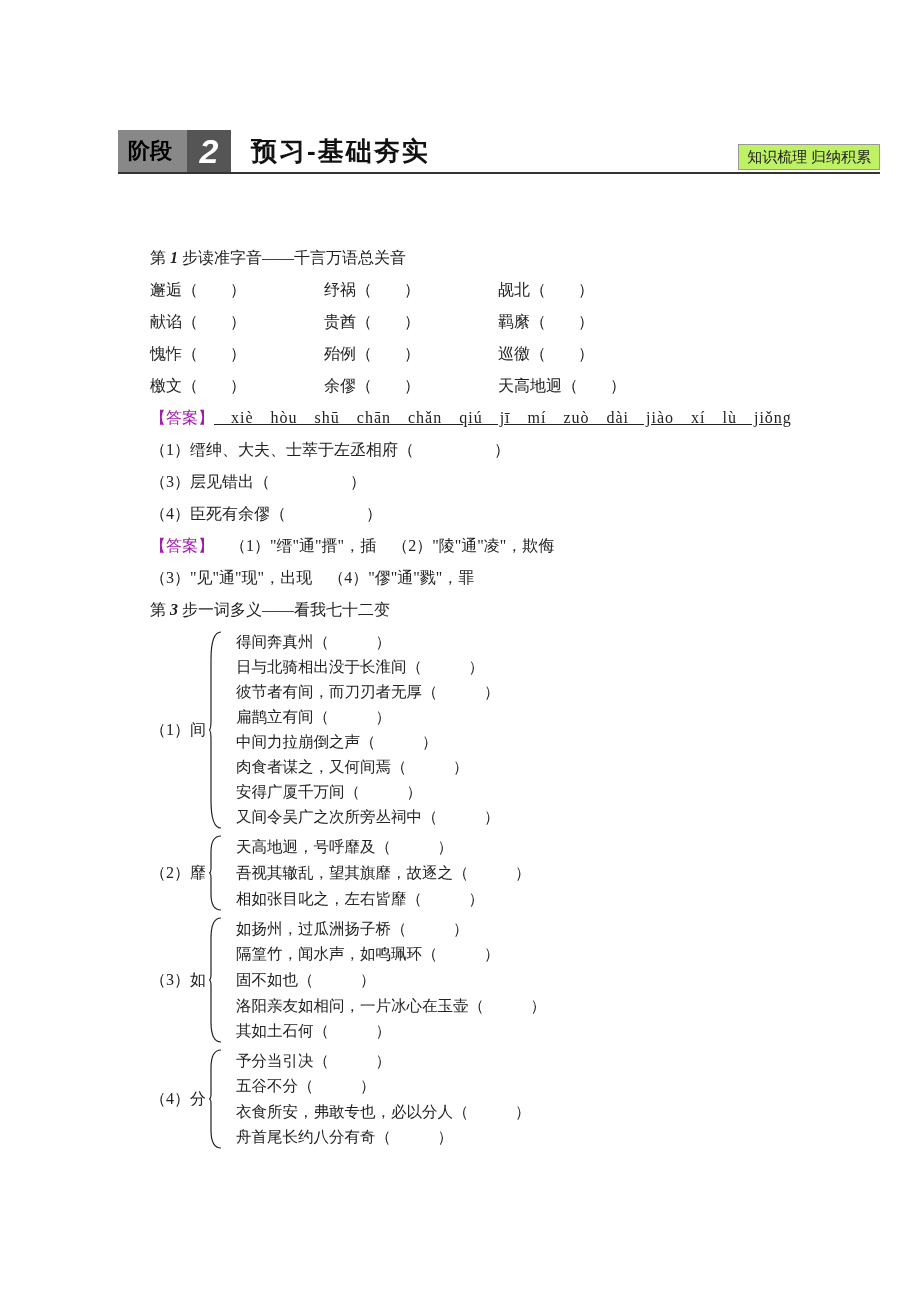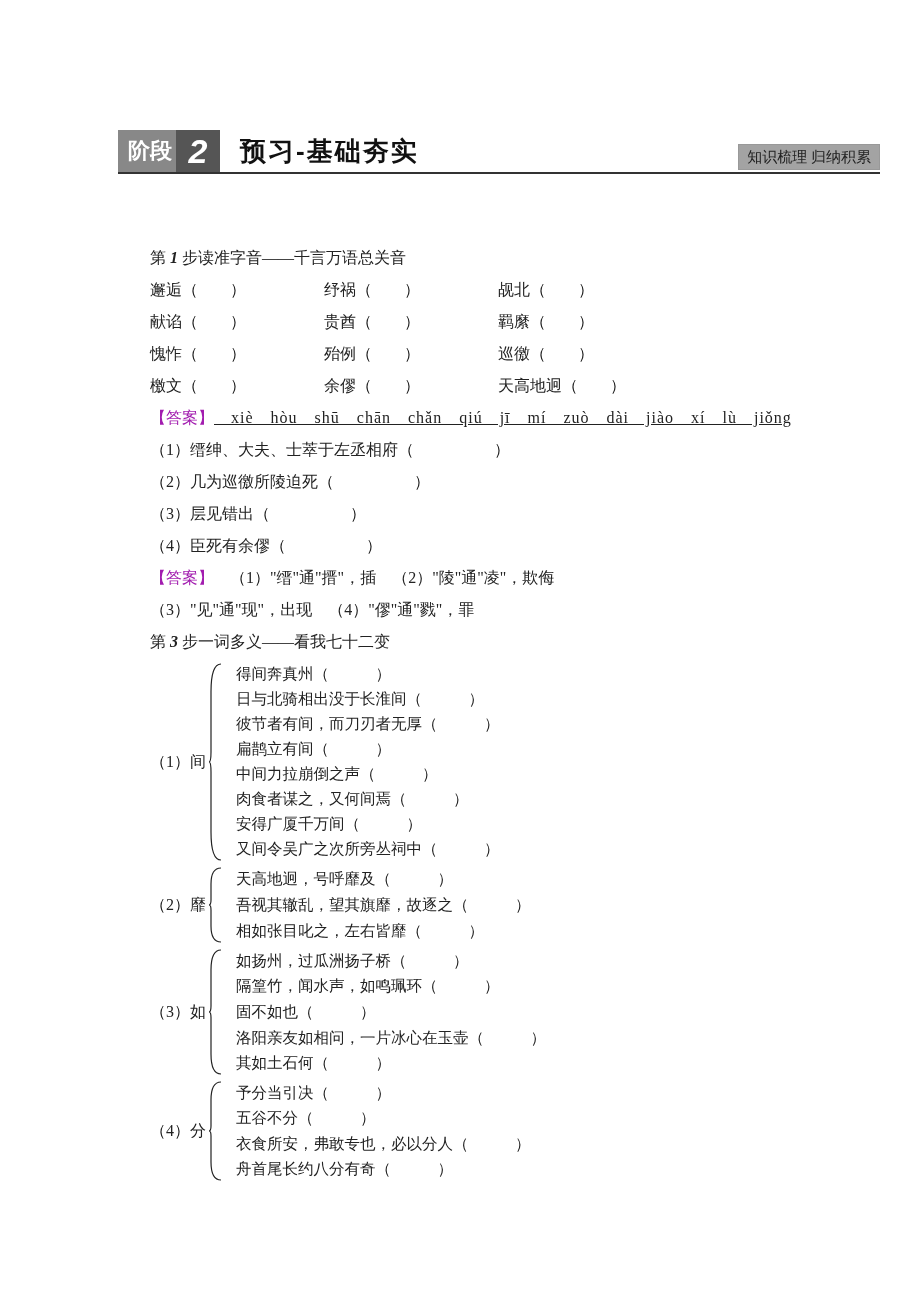--- a/index.html
+++ b/index.html
@@ -13,26 +13,26 @@
       display: flex;
       align-items: stretch;
       height: 44px;
       margin-left: 118px;
       margin-right: 40px;
       border-bottom: 2px solid #333;
       margin-bottom: 18px;
     }
     .banner-left {
       background: #888;
-      color: #ffffff;
+      color: #000000;
       font-weight: bold;
       font-size: 22px;
       display: flex;
       align-items: center;
-      padding: 0 4px 0 10px;
+      padding: 0 15px 0 10px;
       font-family: "SimHei", sans-serif;
     }
     .banner-num-box {
       background: #555;
       color: #fff;
       width: 44px;
       display: flex;
       align-items: center;
       justify-content: center;
     }
@@ -48,21 +48,21 @@
       align-items: center;
       font-size: 26px;
       font-weight: bold;
       padding-left: 20px;
       font-family: "SimHei", "KaiTi", sans-serif;
       letter-spacing: 2px;
       color: #111;
     }
     .banner-spacer { flex: 1; }
     .banner-right {
-      background: #a3a3a3;
+      background: #bef264;
       border: 1px solid #999;
       display: flex;
       align-items: center;
       padding: 0 8px;
       font-size: 15px;
       font-family: "KaiTi", serif;
       color: #222;
       margin-bottom: 2px;
       align-self: flex-end;
       height: 26px;
@@ -152,21 +152,20 @@
     <span class="word-item">余僇（　　）</span>
     <span class="word-item">天高地迥（　　）</span>
   </p>
 
   <p class="indent">
     <span class="answer-label">【答案】</span><span class="pinyin">　xiè　hòu　shū　chān　chǎn　qiú　jī　mí　zuò　dài　jiào　xí　lù　jiǒng</span>
   </p>
 
 
   <p class="subitem">（1）缙绅、大夫、士萃于左丞相府（　　　　　）</p>
-  <p class="subitem">（2）几为巡徼所陵迫死（　　　　　）</p>
   <p class="subitem">（3）层见错出（　　　　　）</p>
   <p class="subitem">（4）臣死有余僇（　　　　　）</p>
 
   <p class="indent">
     <span class="answer-label">【答案】</span><span>　（1）"缙"通"搢"，插　（2）"陵"通"凌"，欺侮</span>
   </p>
   <p class="indent">（3）"见"通"现"，出现　（4）"僇"通"戮"，罪</p>
 
   <p class="indent">
     <span>第 </span><span class="bold-num">3</span><span> 步一词多义——看我七十二变</span>

